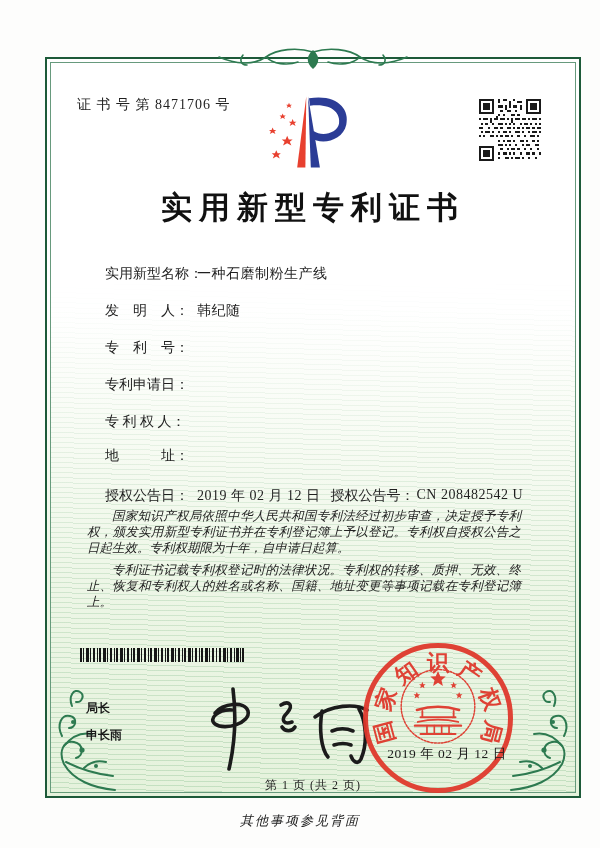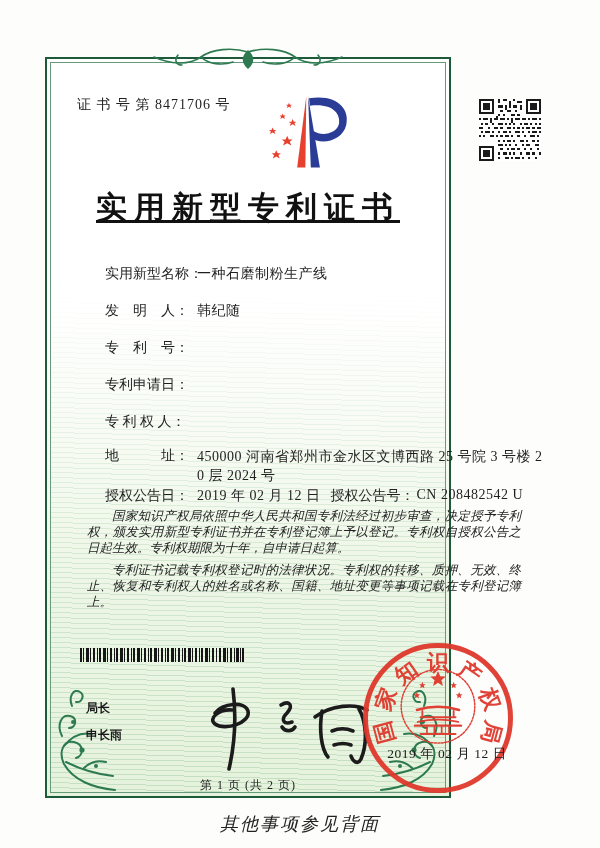--- a/index.html
+++ b/index.html
@@ -3,21 +3,21 @@
 <meta charset="utf-8">
 <style>
   html,body{margin:0;padding:0;}
   body{
     width:600px;height:848px;position:relative;background:#fdfdfc;
     font-family:"Liberation Serif","DejaVu Serif",serif;color:#1f1f1f;
     overflow:hidden;
   }
   
   .frame{
-    position:absolute;left:45px;top:57px;width:406px;height:741px;
+    position:absolute;left:45px;top:57px;width:536px;height:741px;
     box-sizing:border-box;
     border:2px solid #1d5a39;
     outline:1px solid #679a7d;outline-offset:-6px;
     background:linear-gradient(to bottom,#ffffff 0%,#ffffff 34%,#f7fbf3 52%,#edf6e6 72%,#e5f2dc 100%);
   }
   .frame::before{ 
     content:"";position:absolute;inset:3px;pointer-events:none;
     background:repeating-linear-gradient(1.5deg,rgba(90,165,105,.30) 0 1px,transparent 1px 5px);
     -webkit-mask-image:linear-gradient(to bottom,rgba(0,0,0,0) 0 30%,rgba(0,0,0,.30) 48%,rgba(0,0,0,.65) 70%,rgba(0,0,0,.8) 100%);
     mask-image:linear-gradient(to bottom,rgba(0,0,0,0) 0 30%,rgba(0,0,0,.30) 48%,rgba(0,0,0,.65) 70%,rgba(0,0,0,.8) 100%);
@@ -27,21 +27,21 @@
   .ornament-top{position:absolute;top:-12px;left:50%;transform:translateX(-50%);width:200px;height:26px;}
   .corner{position:absolute;bottom:4px;width:72px;height:118px;}
   .corner.left{left:4px;}
   .corner.right{right:4px;transform:scaleX(-1);}
   
   .cert-no{position:absolute;left:30px;top:37px;font-size:14px;letter-spacing:1px;}
   .logo{position:absolute;left:212px;top:32px;width:100px;height:82px;}
   .qr{position:absolute;left:432px;top:40px;width:62px;height:62px;}
   .title{
     position:absolute;left:0;top:128px;width:100%;text-align:center;
-    font-size:31px;font-weight:600;letter-spacing:7px;color:#111;text-decoration:underline;
+    font-size:31px;font-weight:600;letter-spacing:7px;color:#111;
   }
   
   .row{position:absolute;left:58px;font-size:14px;display:flex;align-items:flex-start;white-space:nowrap;}
   .row .lab{display:inline-block;width:92px;flex:none;}
   .row .val{letter-spacing:.5px;}
   .row.wrap{white-space:normal;}
   .row.wrap .val{width:352px;word-break:break-all;line-height:19px;}
   .r1{top:206px}.r2{top:243px}.r3{top:280px}.r4{top:317px}.r5{top:354px}.r6{top:388px}.r7{top:428px}
   .pair2{margin-left:10px;display:flex;}
   .pair2 .lab{width:86px;}
@@ -62,21 +62,21 @@
   .seal-char:nth-of-type(2){transform:rotate(-70deg) translateY(-55px);}
   .seal-char:nth-of-type(3){transform:rotate(-35deg) translateY(-55px);}
   .seal-char:nth-of-type(4){transform:rotate(0deg) translateY(-55px);}
   .seal-char:nth-of-type(5){transform:rotate(35deg) translateY(-55px);}
   .seal-char:nth-of-type(6){transform:rotate(70deg) translateY(-55px);}
   .seal-char:nth-of-type(7){transform:rotate(105deg) translateY(-55px);}
   .emblem{position:absolute;left:24px;top:16px;width:92px;height:92px;}
   .seal-date{position:absolute;left:320px;top:686px;width:160px;text-align:center;
     font-size:13.5px;color:#1c1c1c;letter-spacing:.5px;z-index:1;}
   .page-num{position:absolute;left:0;top:718px;width:100%;text-align:center;font-size:12px;letter-spacing:1px;}
-  .back-note{position:absolute;left:0;top:812px;width:100%;text-align:center;font-size:18px;
+  .back-note{position:absolute;left:0;top:812px;width:100%;text-align:center;font-size:13px;
     font-style:italic;letter-spacing:2px;color:#222;}
 </style>
 </head>
 <body>
 
 <div class="frame">
 
   <svg class="ornament-top" viewBox="0 0 200 26">
     <g fill="none" stroke="#2d7a50" stroke-width="1.6" stroke-linecap="round">
       <path d="M100 5 C84 0 64 2 53 10 C40 19 22 17 6 10"></path>
@@ -165,21 +165,20 @@
       <span class="lab">专　利　号：</span>
     </div>
     <div class="row r4">
       <span class="lab">专利申请日：</span>
     </div>
     <div class="row r5">
       <span class="lab">专 利 权 人：</span>
     </div>
     <div class="row r6 wrap">
       <span class="lab">地　　　址：</span>
-      <span class="val">450000 河南省郑州市金水区文博西路 25 号院 3 号楼 20 层 2024 号</span>
     </div>
     <div class="row r7">
       <span class="lab">授权公告日：</span>
       <span class="val">2019 年 02 月 12 日</span>
       <span class="pair2">
         <span class="lab">授权公告号：</span>
         <span class="val">CN 208482542 U</span>
       </span>
     </div>
 

